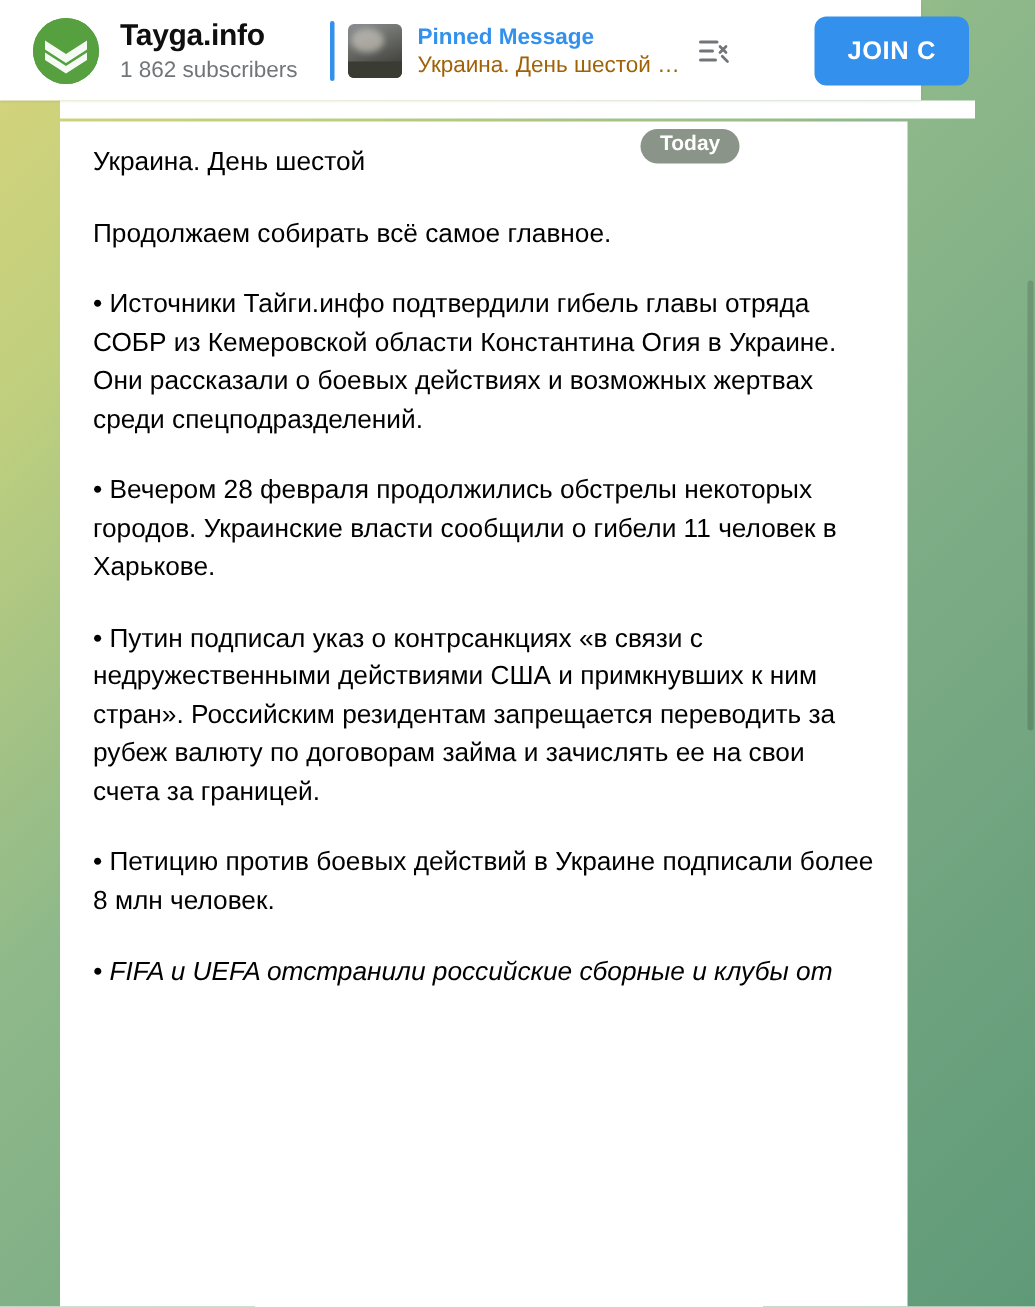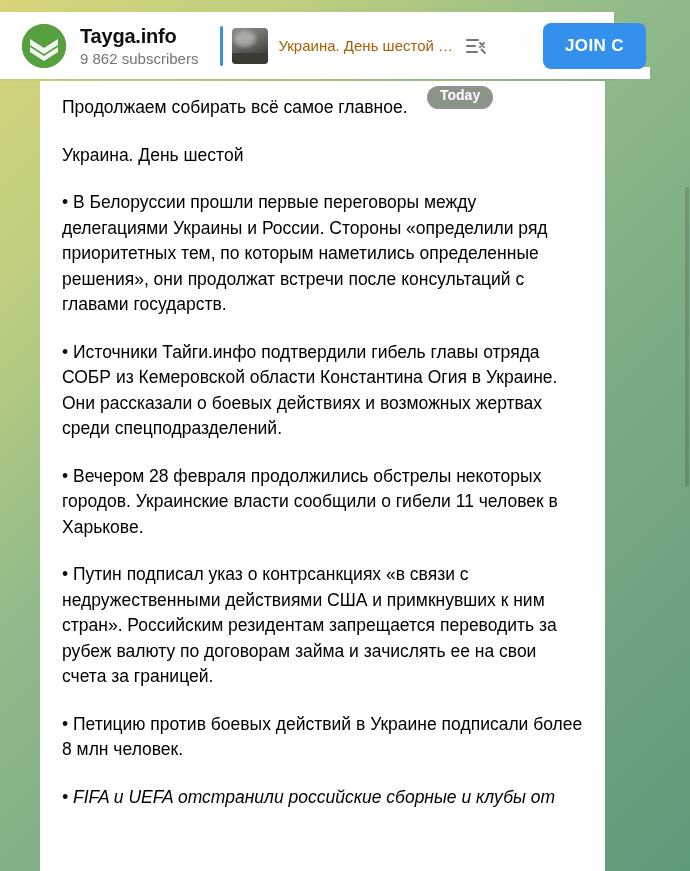--- a/index.html
+++ b/index.html
@@ -10,21 +10,21 @@
     font-family: "Liberation Sans", sans-serif;
   }
   body {
     position: relative;
     background: linear-gradient(135deg, #d8d47a 0%, #bfcf7e 18%, #8fb98a 42%, #7fae86 60%, #6fa37f 80%, #5f9a78 100%);
   }
 
   
   .header {
     position: absolute;
-    top: 12px; left: 0;
+    top: 0; left: 0;
     width: 614px; height: 67px;
     background: #ffffff;
     display: flex;
     align-items: center;
     z-index: 30;
     box-shadow: 0 1px 2px rgba(0,0,0,0.08);
   }
   .channel-avatar {
     width: 44px; height: 44px;
     border-radius: 50%;
@@ -226,30 +226,31 @@
   <div class="channel-avatar">
     <svg width="44" height="44" viewBox="0 0 44 44">
       <rect width="44" height="44" fill="#57a03f"></rect>
       <path d="M8 15 L22 24 L36 15 L36 21 L22 30 L8 21 Z" fill="#ffffff" opacity="0.95"></path>
       <path d="M8 23 L22 32 L36 23 L36 28 L22 37 L8 28 Z" fill="#ffffff" opacity="0.95"></path>
     </svg>
   </div>
 
   <div class="channel-info">
     <div class="channel-title">Tayga.info</div>
-    <div class="channel-subtitle">9 862 subscribers</div>
+    <div class="channel-subtitle">1 862 subscribers</div>
   </div>
 
   <div class="pinned">
     <div class="pinned-bar"></div>
     <div class="pinned-thumb">
       <div class="smoke"></div>
       <div class="ground"></div>
     </div>
     <div class="pinned-text">
+      <div class="pinned-label">Pinned Message</div>
       <div class="pinned-msg">Украина. День шестой Про…</div>
     </div>
   </div>
 
   <div class="header-actions">
     <div class="icon-btn">
       <svg width="24" height="24" viewBox="0 0 24 24" fill="none" stroke="#707579" stroke-width="2" stroke-linecap="round">
         <line x1="3" y1="6" x2="14" y2="6"></line>
         <line x1="3" y1="12" x2="11" y2="12"></line>
         <line x1="3" y1="18" x2="13" y2="18"></line>
@@ -261,23 +262,22 @@
   </div>
 </div>
 
 <div class="chat-area">
 
   <div class="msg-prev"></div>
 
   <div class="today-badge">Today</div>
 
   <div class="bubble">
+    <p>Украина. День шестой</p>
     <p>Продолжаем собирать всё самое главное.</p>
-    <p>Украина. День шестой</p>
-    <p>• В Белоруссии прошли первые переговоры между делегациями Украины и России. Стороны «определили ряд приоритетных тем, по которым наметились определенные решения», они продолжат встречи после консультаций с главами государств.</p>
     <p>• Источники Тайги.инфо подтвердили гибель главы отряда СОБР из Кемеровской области Константина Огия в Украине. Они рассказали о боевых действиях и возможных жертвах среди спецподразделений.</p>
     <p>• Вечером 28 февраля продолжились обстрелы некоторых городов. Украинские власти сообщили о гибели 11 человек в Харькове.</p>
     <p>• Путин подписал указ о контрсанкциях «в связи с недружественными действиями США и примкнувших к ним стран». Российским резидентам запрещается переводить за рубеж валюту по договорам займа и зачислять ее на свои счета за границей.</p>
     <p>• Петицию против боевых действий в Украине подписали более 8 млн человек.</p>
     <p>• FIFA и UEFA отстранили российские сборные и клубы от</p>
   </div>
 </div>
 
 <div class="scrollbar-track">
   <div class="scrollbar-thumb"></div>

